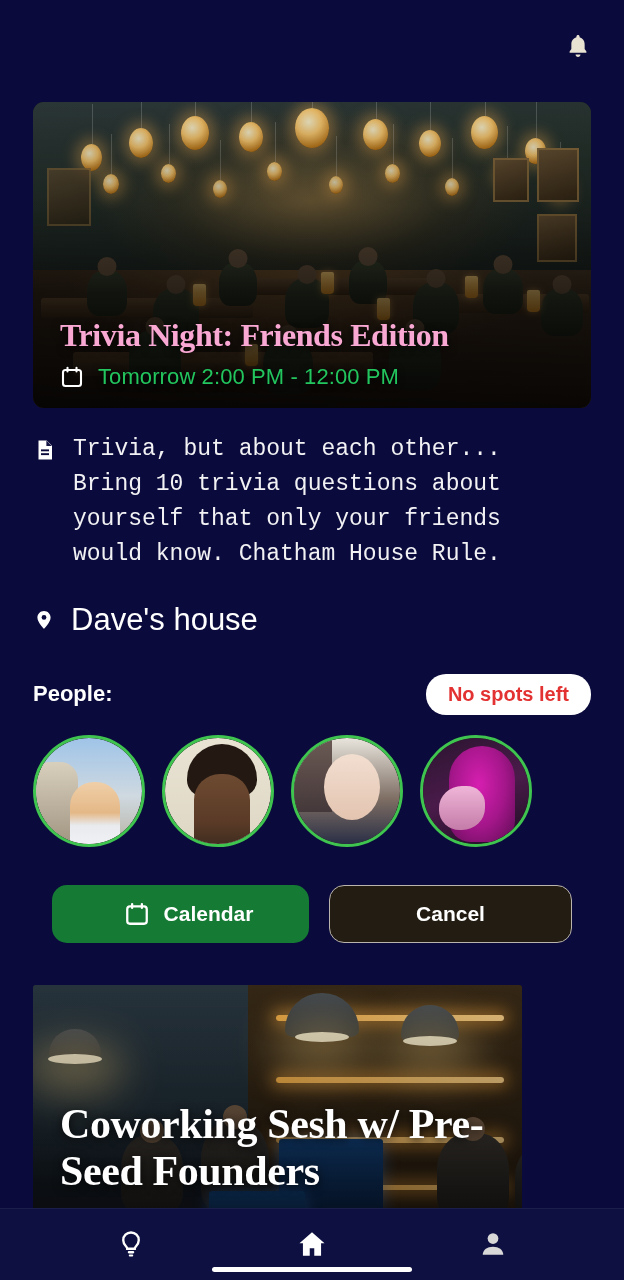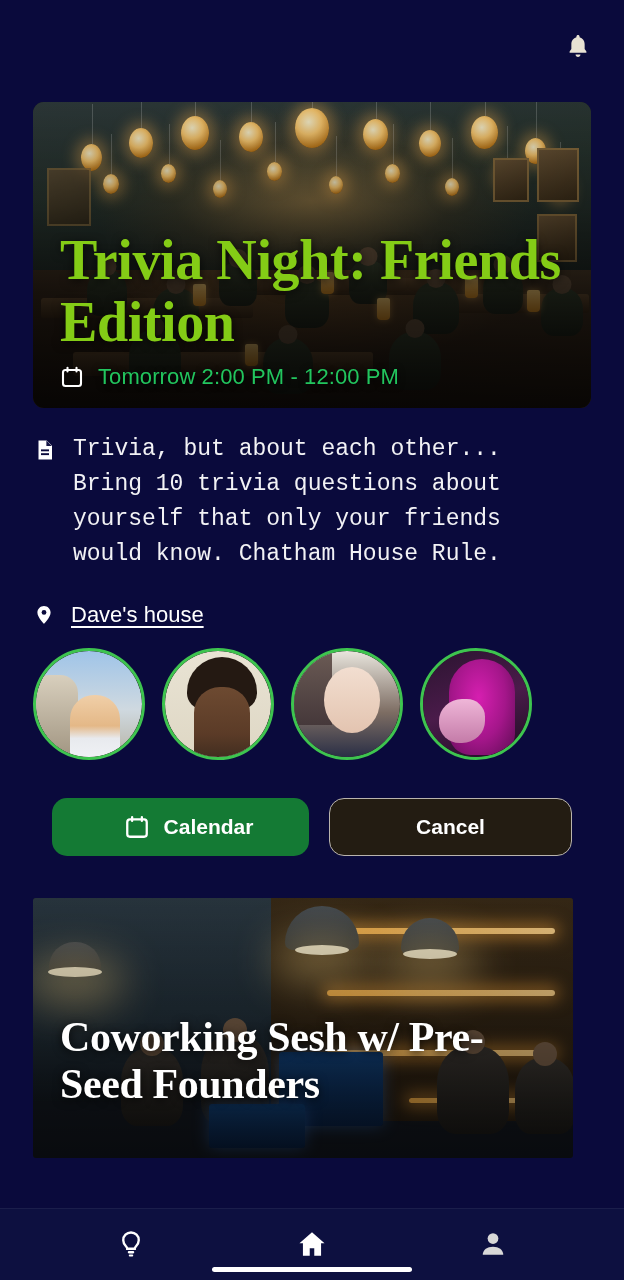--- a/index.html
+++ b/index.html
@@ -91,23 +91,23 @@
     background: linear-gradient(180deg, rgba(0,0,0,.10) 0%, rgba(0,0,0,.30) 34%, rgba(0,0,0,.62) 62%, rgba(0,0,0,.80) 100%);
   }
 
   .card-body {
     position: absolute; left: 0; bottom: 0; width: 100%;
     padding: 0 24px 18px 27px;
   }
   .event-title {
     font-family: "Liberation Serif", serif;
     font-weight: 700;
-    font-size: 56px;
+    font-size: 32px;
     line-height: 1.12;
-    color: #84cc16;
+    color: #f9a8d4;
     letter-spacing: -.4px;
     text-shadow: 0 2px 10px rgba(0,0,0,.75);
     margin-bottom: 10px;
   }
   .meta-row { display: flex; align-items: center; gap: 14px; }
   .meta-date {
     font-size: 22px; color: #22c55e; letter-spacing: .1px;
     text-shadow: 0 1px 7px rgba(0,0,0,.85);
     white-space: nowrap;
   }
@@ -127,21 +127,21 @@
   .details { padding: 24px 33px 0 33px; }
 
   .desc-row { display: flex; gap: 16px; align-items: flex-start; }
   .desc-text {
     font-size: 23px; line-height: 1.52; color: #f2f2f5;
     max-width: 480px;
     font-family: Liberation Mono, monospace;
   }
   .loc-row { display: flex; gap: 16px; align-items: center; margin-top: 30px; }
   .loc-link {
-    font-size: 22px; color: #ffffff; text-decoration: underline;
+    font-size: 31px; color: #ffffff; 
     text-underline-offset: 4px; cursor: pointer;
   }
 
   .people-row {
     display: flex; align-items: center; justify-content: space-between;
     margin-top: 36px;
   }
   .people-label { font-size: 22px; font-weight: 700; color: #ffffff; }
   .spots-badge {
     background: #ffffff; color: #e33232;
@@ -195,21 +195,21 @@
     gap: 14px; cursor: pointer; font-size: 21px; font-weight: 700;
   }
   .btn-calendar { flex: 1; background: #147a34; color: #fff; border: none; padding-left: 16px; }
   .btn-cancel  { flex: 1; background: #231c12; color: #fff;
                  border: 1.5px solid #b9b4ad; }
 
   
   .event-card-2 {
     position: relative;
     margin: 42px 33px 0 33px;
-    width: 540px; height: 260px;
+    width: 489px; height: 260px;
     border-radius: 3px; overflow: hidden;
   }
   .cowork-scene { position:absolute; inset:0; background:#151a22; }
   .cw-window { position:absolute; left:0; top:0; width:47%; height:78%;
                background: linear-gradient(180deg,#2c3a44 0%,#22303a 60%,#141b22 100%); }
   .cw-shelf { position:absolute; right:0; top:0; width:56%; height:86%;
               background: linear-gradient(180deg,#3b2c18 0%,#2a1f12 100%); }
   .cw-glow { position:absolute; border-radius:3px;
              background: linear-gradient(90deg,#ffb547,#ffd48a);
              box-shadow: 0 0 16px 5px rgba(255,170,60,.55); }
@@ -353,20 +353,24 @@
       </div>
 
       <div class="loc-row">
         <svg width="22" height="26" viewBox="0 0 24 24" style="flex:none">
           <path d="M12 2.2c-4 0-7.2 3.2-7.2 7.2 0 5.4 7.2 12.4 7.2 12.4s7.2-7 7.2-12.4c0-4-3.2-7.2-7.2-7.2z" fill="#ffffff"></path>
           <circle cx="12" cy="9.2" r="2.6" fill="#0a0a3c"></circle>
         </svg>
         <span class="loc-link">Dave's house</span>
       </div>
 
+      <div class="people-row">
+        <span class="people-label">People:</span>
+        <button class="spots-badge">No spots left</button>
+      </div>
 
       <div class="avatars">
         <div class="avatar">
             <div class="av-inner a1"></div>
           </div>
         <div class="avatar">
             <div class="av-inner a2"></div>
           </div>
         <div class="avatar">
             <div class="av-inner a3"></div>

